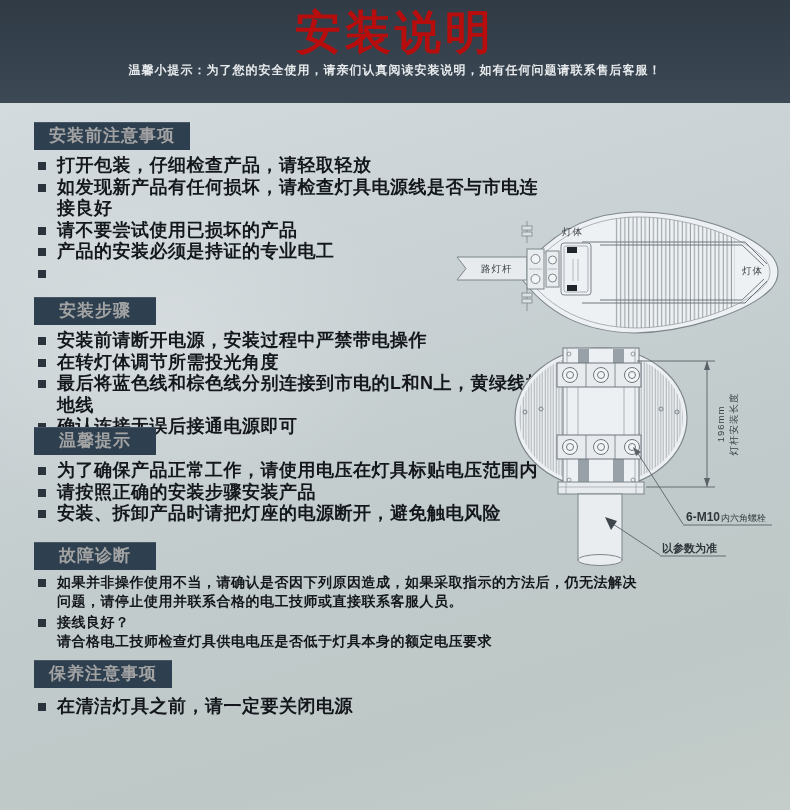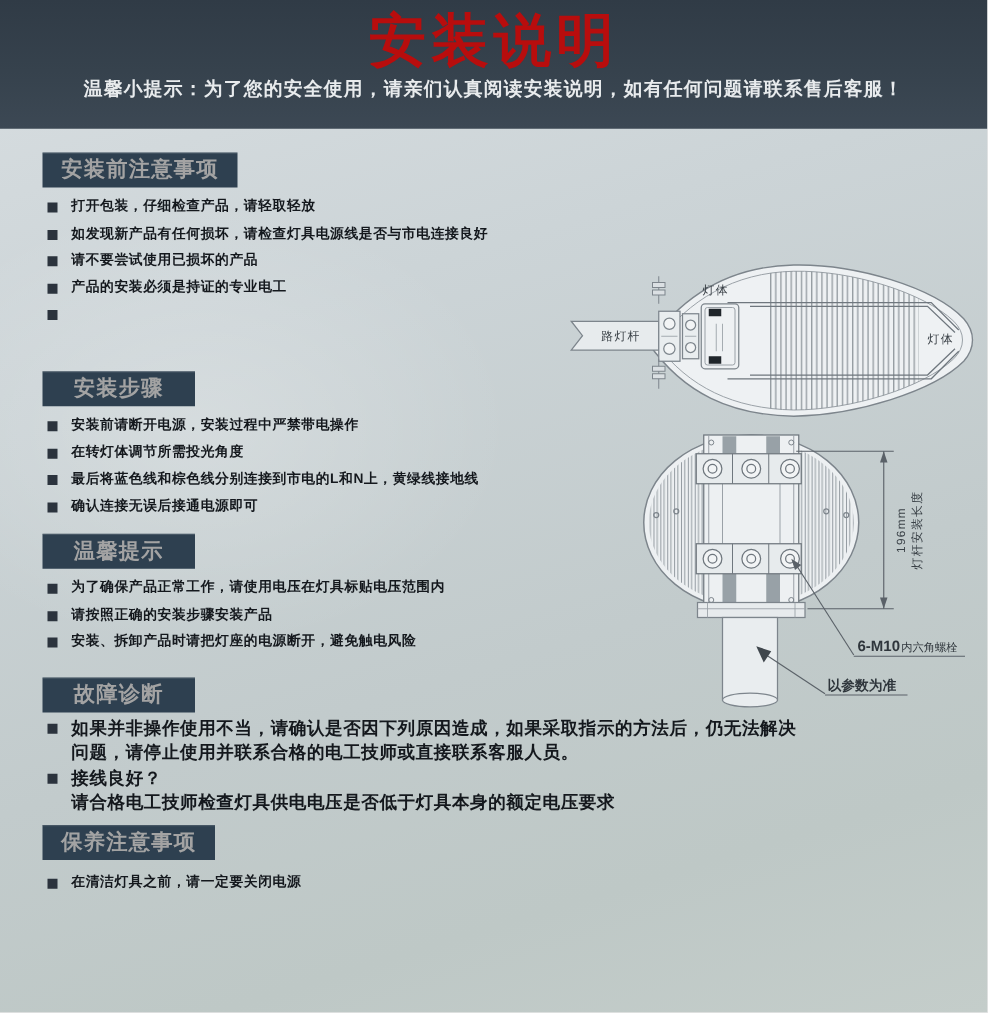--- a/index.html
+++ b/index.html
@@ -14,40 +14,40 @@
   .hero{
     position:absolute;top:0;left:0;width:790px;height:103px;
     background:linear-gradient(180deg,#303b46 0%,#36424d 55%,#3c4854 100%);
     text-align:center;
   }
   .hero h1{
     margin:0;padding-top:7px;font-size:46px;line-height:50px;font-weight:bold;
     color:#b80d0d;letter-spacing:4px;
   }
   .hero p{
-    margin:5px 0 0;font-size:15px;color:#e8ebed;letter-spacing:1px;font-weight:bold;
+    margin:5px 0 0;font-size:12px;color:#e8ebed;letter-spacing:1px;font-weight:bold;
   }
   
   .sec{position:absolute;left:34px;}
   .sec-1{top:122px;width:520px;}
   .sec-2{top:297px;width:520px;}
   .sec-3{top:427px;width:520px;}
   .sec-4{top:542px;width:700px;}
   .sec-5{top:660px;width:520px;}
   .badge{
     display:inline-block;min-width:92px;height:28px;line-height:28px;
     padding:0 15px;background:#2e4050;color:#a3a3a3;
     font-size:17px;font-weight:bold;text-align:center;letter-spacing:1px;
     box-shadow:inset 0 1px 0 rgba(255,255,255,0.12);
   }
   ul.items{list-style:none;margin:5px 0 0;padding:0;}
   .item{display:flex;align-items:flex-start;margin:0;}
   .bullet{flex:none;width:8px;height:8px;background:#2b333d;margin:7px 11px 0 4px;}
   .txt{
-    font-size:11px;line-height:21.5px;font-weight:bold;color:#14181d;letter-spacing:0.5px;
+    font-size:18px;line-height:21.5px;font-weight:bold;color:#14181d;letter-spacing:0.5px;
   }
   .sec-4 ul.items{margin-top:3px;}
   .sec-4 .item{margin-bottom:2px;}
   .sec-4 .txt{font-size:14px;line-height:19px;}
   .sec-4 .bullet{margin-top:6px;}
   .sec-5 ul.items{margin-top:8px;}
   
   .diagram{position:absolute;}
   .diagram-top{left:455px;top:185px;width:335px;height:160px;}
   .diagram-mount{left:500px;top:340px;width:290px;height:235px;}

